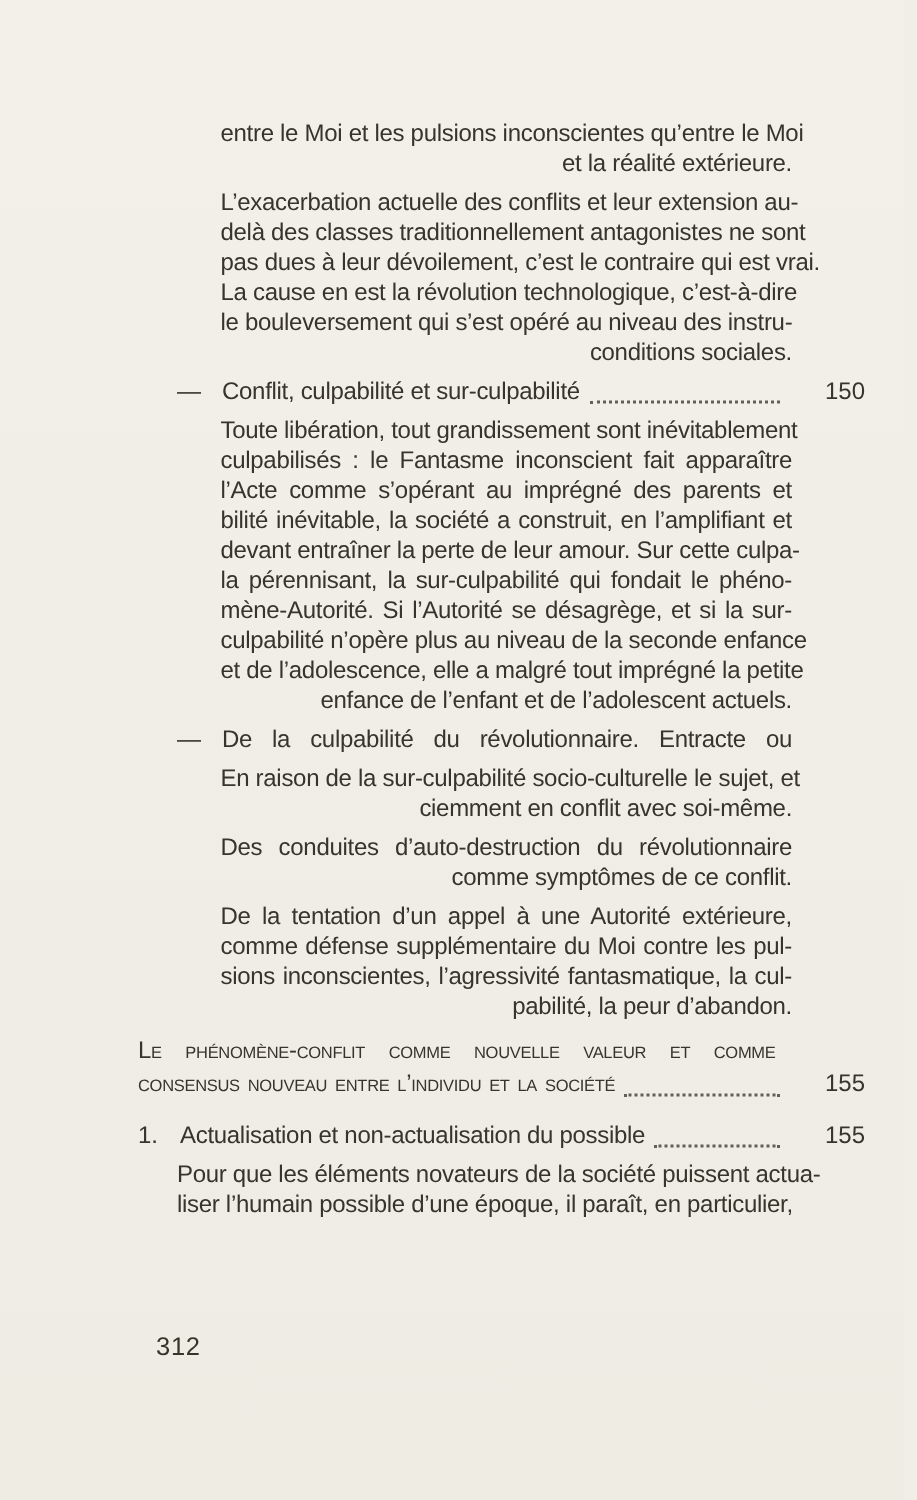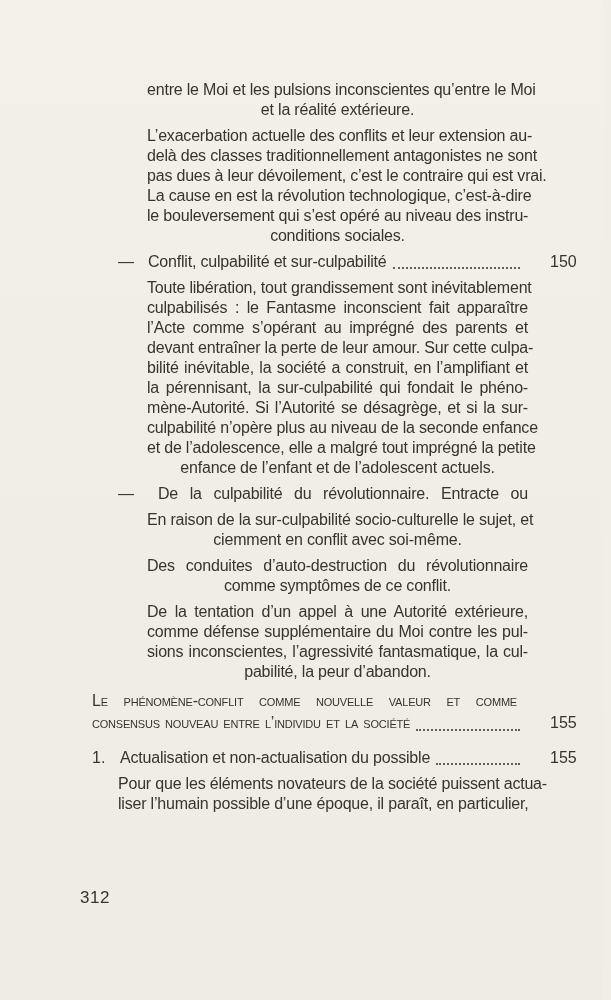--- a/index.html
+++ b/index.html
@@ -11,36 +11,36 @@
   }
   .page {
     position:relative; width:603px; height:1000px; overflow:hidden;
     background:linear-gradient(180deg,#f2f0e9 0%,#efede5 60%,#eeece3 100%);
     font-family:Liberation Sans, sans-serif;
     color:var(--ink); font-size:16px; line-height:20px;
   }
   .content { position:absolute; left:92px; top:80px; width:492px; }
   .block { margin-bottom:6px; }
   .jline { text-align:justify; text-align-last:justify; white-space:nowrap; letter-spacing:-0.2px; }
-  .lastline { text-align:center; white-space:nowrap; letter-spacing:-0.2px; }
+  .lastline { text-align:right; white-space:nowrap; letter-spacing:-0.2px; }
   .paragraph.ind-deep { margin-left:55px; margin-right:56px; }
   .paragraph.ind-mid  { margin-left:26px; margin-right:76px; }
   .toc { position:relative; padding-left:56px; }
   .toc.ind-outer { padding-left:28px; }
-  .toc .jline { margin-right:56px;margin-left:10px; }
+  .toc .jline { margin-right:56px; }
   .marker { position:absolute; left:26px; top:0; letter-spacing:0; }
   .toc.ind-outer .marker { left:0; }
   .leader-row { display:flex; align-items:baseline; }
   .leader-row .label { white-space:nowrap; letter-spacing:-0.2px; }
   .leader { flex:1 1 auto; border-bottom:2px dotted #4a473d; margin:0 30px 3px 6px; align-self:flex-end; opacity:.85; }
   .pageref { min-width:34px; text-align:left; letter-spacing:0; }
   .section { font-variant:small-caps; letter-spacing:.6px; word-spacing:1px; line-height:22px; margin-top:8px; margin-bottom:14px; }
   .section .jline { margin-right:67px; }
   .section .pageref { font-variant:normal; }
-  .folio { position:absolute; left:80px; top:888px; font-size:17px; letter-spacing:.5px; }
+  .folio { position:absolute; left:104px; top:888px; font-size:17px; letter-spacing:.5px; }
 </style>
 </head>
 <body>
 
 <div class="page">
   <main class="content">
       <div class="block paragraph ind-deep">
         <div class="jline">entre le Moi et les pulsions inconscientes qu’entre le Moi</div>
         <div class="lastline">et la réalité extérieure.</div>
       </div>
@@ -57,22 +57,22 @@
         <div class="leader-row">
           <span class="label">Conflit, culpabilité et sur-culpabilité</span>
           <span class="leader"></span>
           <span class="pageref">150</span>
         </div>
       </div>
       <div class="block paragraph ind-deep">
         <div class="jline">Toute libération, tout grandissement sont inévitablement</div>
         <div class="jline">culpabilisés : le Fantasme inconscient fait apparaître</div>
         <div class="jline">l’Acte comme s’opérant au imprégné des parents et</div>
+        <div class="jline">bilité inévitable, la société a construit, en l’amplifiant et</div>
         <div class="jline">devant entraîner la perte de leur amour. Sur cette culpa-</div>
-        <div class="jline">bilité inévitable, la société a construit, en l’amplifiant et</div>
         <div class="jline">la pérennisant, la sur-culpabilité qui fondait le phéno-</div>
         <div class="jline">mène-Autorité. Si l’Autorité se désagrège, et si la sur-</div>
         <div class="jline">culpabilité n’opère plus au niveau de la seconde enfance</div>
         <div class="jline">et de l’adolescence, elle a malgré tout imprégné la petite</div>
         <div class="lastline">enfance de l’enfant et de l’adolescent actuels.</div>
       </div>
       <div class="block toc">
         <span class="marker">—</span>
         <div class="jline">De la culpabilité du révolutionnaire. Entracte ou</div>
       </div>

